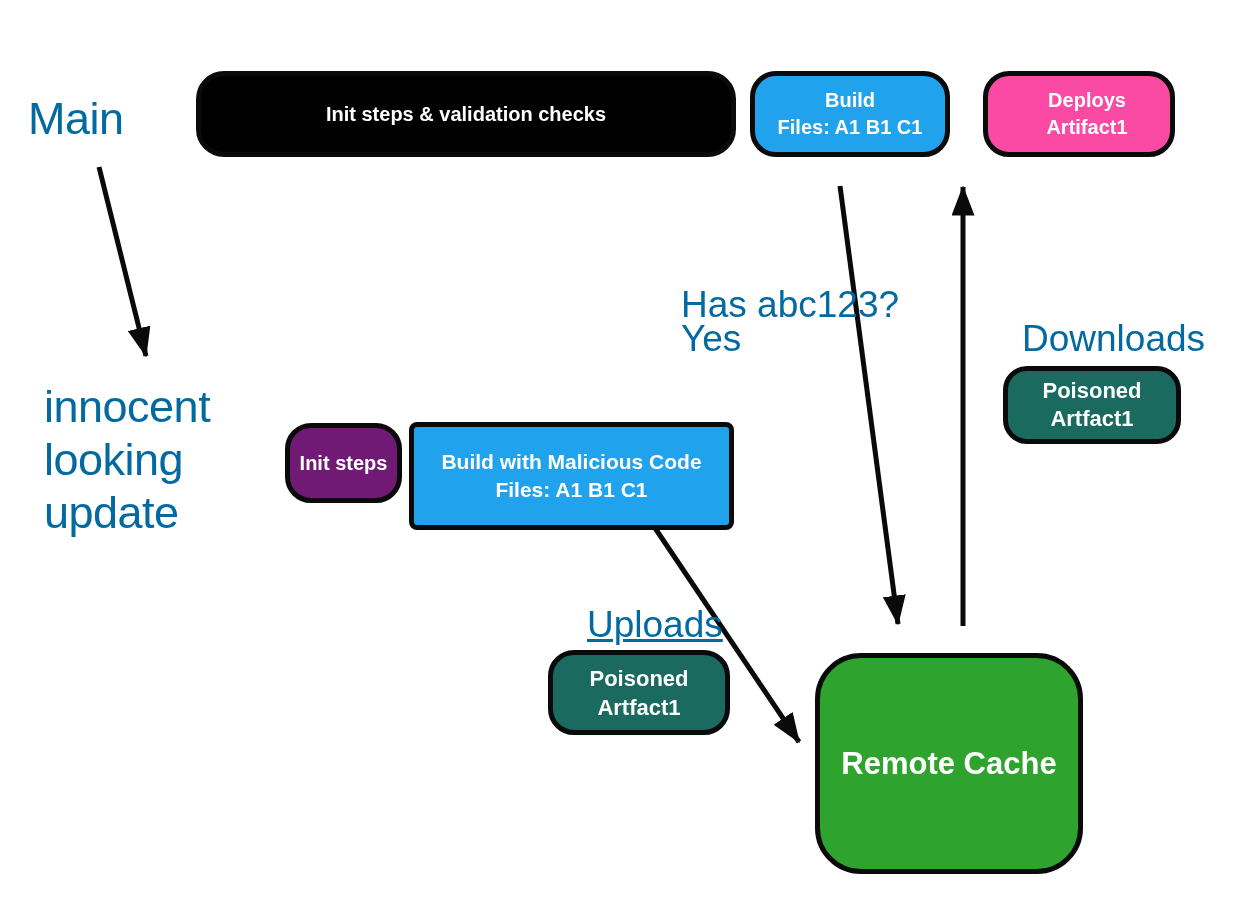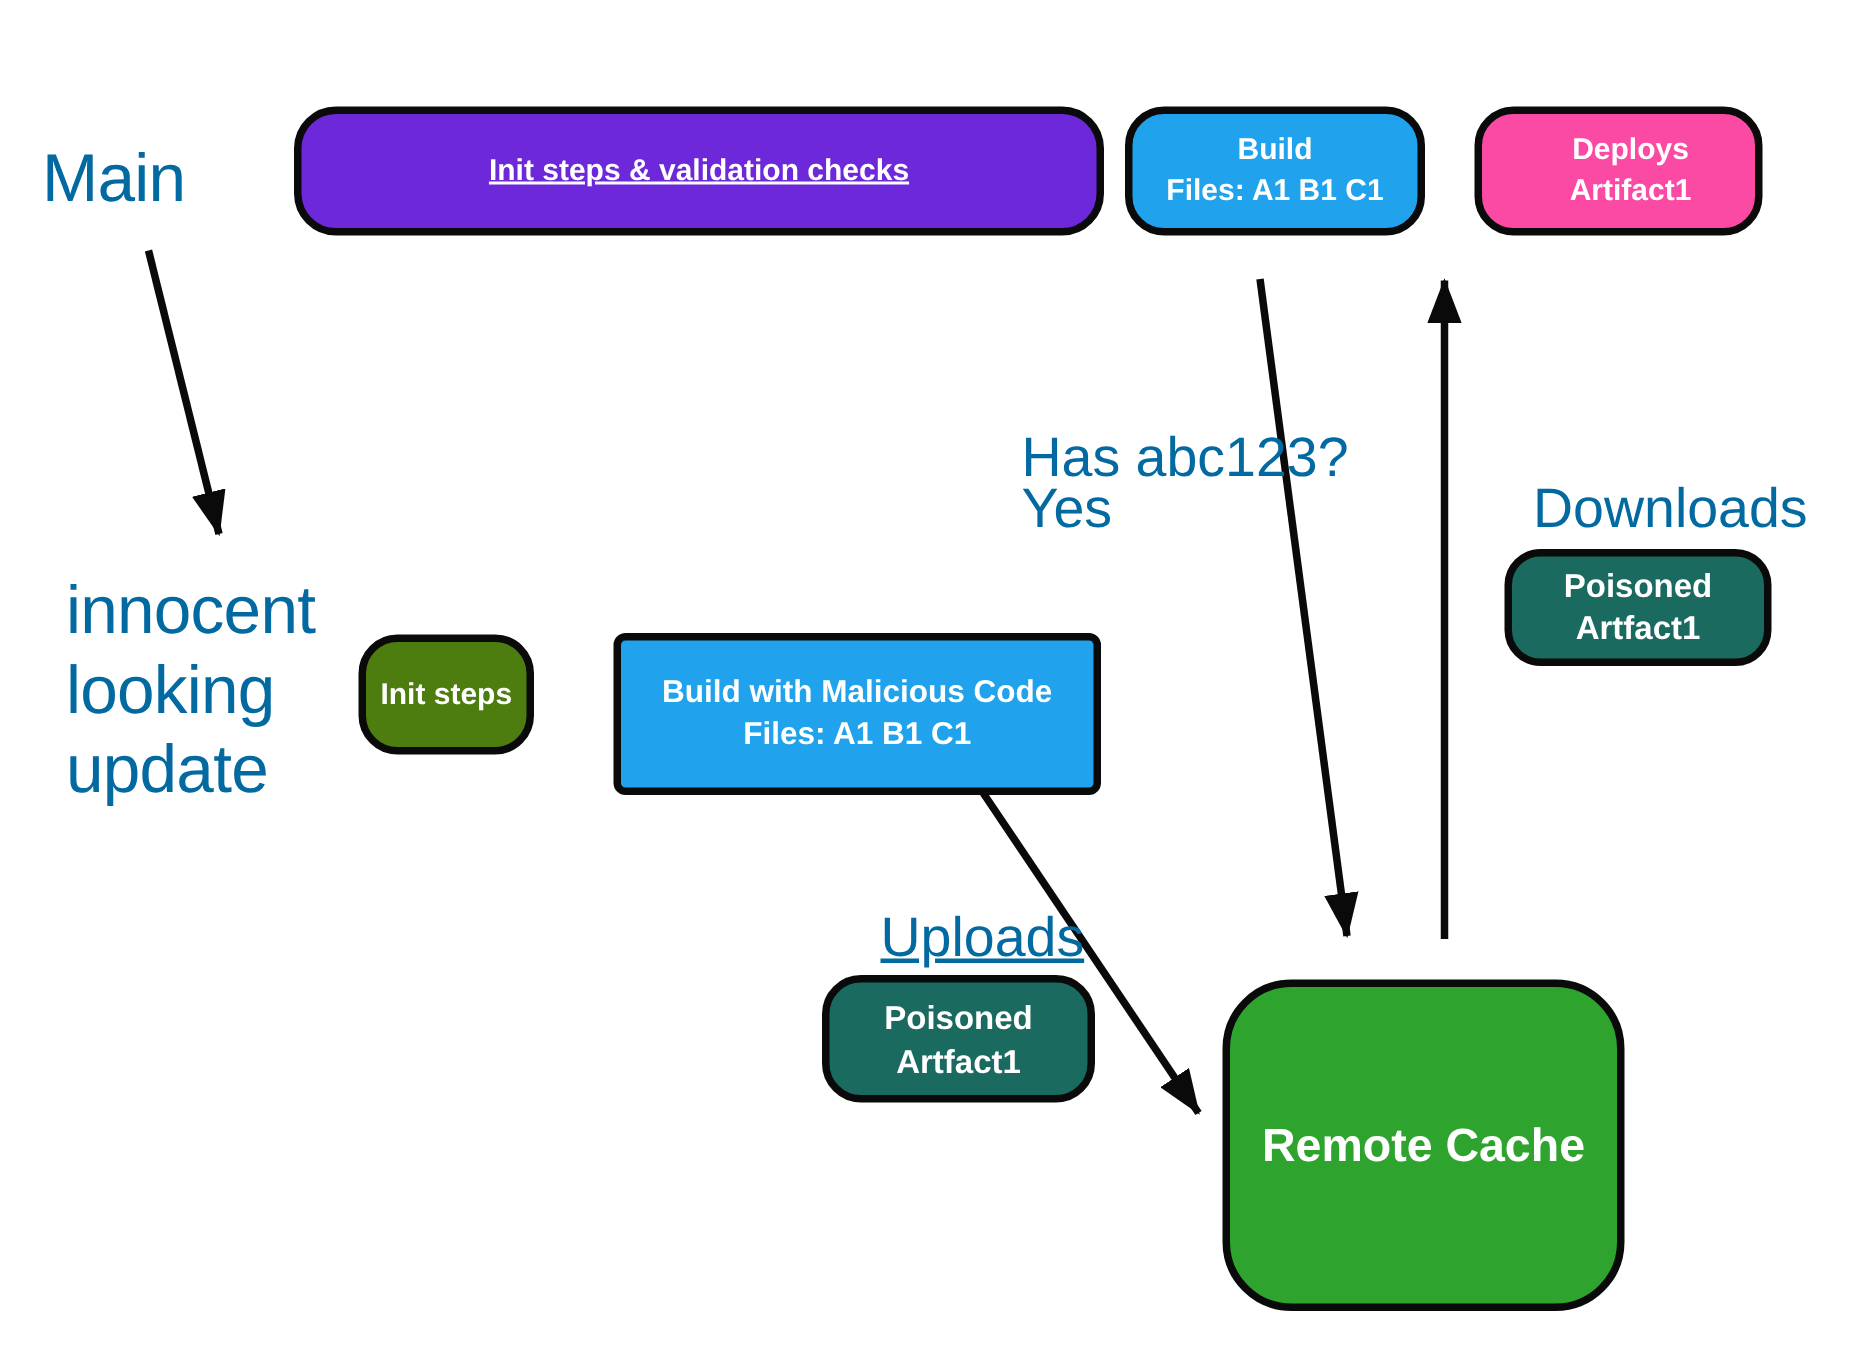--- a/index.html
+++ b/index.html
@@ -73,35 +73,35 @@
 
   <div class="free-label label-mid label-has-hash">
     <div>Has abc123?</div>
     <div>Yes</div>
   </div>
 
   <div class="free-label label-mid label-downloads">Downloads</div>
 
   <div class="free-label label-mid label-uploads">Uploads</div>
 
-  <div class="node node-init-validation" style="background-color: #6d28d9; text-decoration: underline;">
+  <div class="node node-init-validation" style="background-color: #000000;">
     <div>Init steps &amp; validation checks</div>
   </div>
 
   <div class="node node-build" style="background-color: rgb(33, 162, 236);">
     <div>Build</div>
     <div>Files: A1 B1 C1</div>
   </div>
 
   <div class="node node-deploys" style="background-color: rgb(250, 74, 163);">
     <div>Deploys</div>
     <div>Artifact1</div>
   </div>
 
-  <div class="node node-init-steps" style="background-color: #4d7c0f;">
+  <div class="node node-init-steps" style="background-color: #701a75; margin-left: 46px;">
     <div>Init steps</div>
   </div>
 
   <div class="node node-build-malicious" style="background-color: rgb(33, 162, 236);">
     <div>Build with Malicious Code</div>
     <div>Files: A1 B1 C1</div>
   </div>
 
   <div class="node node-poisoned-dl" style="background-color: rgb(26, 106, 96);">
     <div>Poisoned</div>

